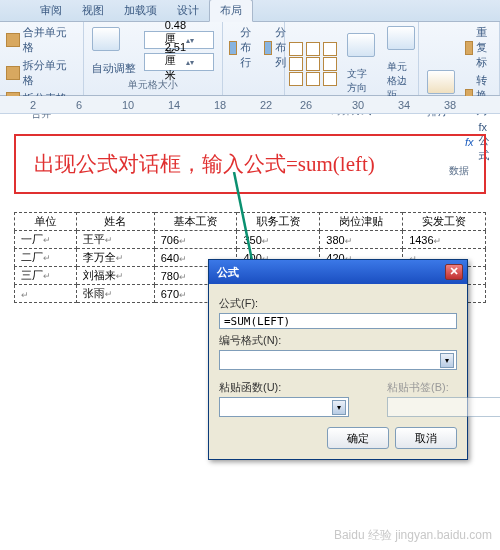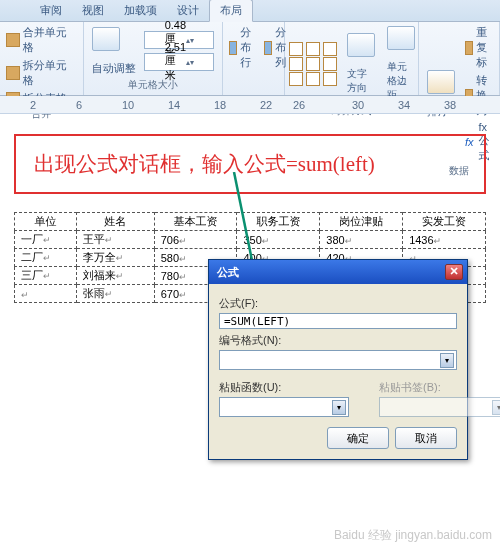--- a/index.html
+++ b/index.html
@@ -26,21 +26,21 @@
 .tbl tr:first-child td{text-align:center}
 .enter{font-size:9px;color:#888}
 .dlg{position:absolute;left:208px;top:259px;width:260px;border:1px solid #0a3a7a;box-shadow:2px 2px 5px rgba(0,0,0,.4);background:#ece9d8}
 .dlg-title{height:24px;background:linear-gradient(#3b78e7,#1a4ec0);color:#fff;display:flex;align-items:center;justify-content:space-between;padding:0 4px 0 8px;font-weight:bold}
 .dlg-close{width:18px;height:16px;background:linear-gradient(#f08080,#c03030);border:1px solid #803030;color:#fff;text-align:center;line-height:13px;font-size:10px;border-radius:2px}
 .dlg-body{padding:8px 10px 10px}
 .fld-lbl{margin:4px 0 2px;color:#333}
 .fld-in{width:100%;height:16px;border:1px solid #7f9db9;background:#fff;padding:0 4px;font-family:monospace;font-size:11px}
 .fld-sel{width:130px;height:20px;border:1px solid #7f9db9;background:#fff;display:flex;align-items:center;justify-content:flex-end;padding:0 2px}
 .sel-btn{width:14px;height:15px;background:linear-gradient(#eaf0f8,#b8cce4);border:1px solid #7f9db9;text-align:center;font-size:8px;line-height:13px}
-.paste-row{display:flex;gap:30px;margin-top:6px}
+.paste-row{display:flex;gap:38px;margin-top:6px}
 .dlg-btns{display:flex;justify-content:flex-end;gap:6px;margin-top:10px}
 .dlg-btn{width:62px;height:22px;border:1px solid #7f9db9;background:linear-gradient(#fff,#e4e8ee);border-radius:3px;text-align:center;line-height:20px;cursor:pointer}
 .arrow{position:absolute;left:228px;top:172px;pointer-events:none}
 .red-box{position:absolute;left:232px;top:274px;width:62px;height:32px;border:2px solid #e03030;pointer-events:none}
 .watermark{position:absolute;right:8px;bottom:6px;color:#c8c8c8;font-size:12px;}
 .disabled{color:#9a9a9a}
 </style>
 </head>
 <body>
 
@@ -151,21 +151,21 @@
   </div>
 </div>
 
 <div class="ruler">
   <span style="left:30px">2</span>
     <span style="left:76px">6</span>
     <span style="left:122px">10</span>
     <span style="left:168px">14</span>
     <span style="left:214px">18</span>
     <span style="left:260px">22</span>
-    <span style="left:293px">26</span>
+    <span style="left:300px">26</span>
     <span style="left:352px">30</span>
     <span style="left:398px">34</span>
     <span style="left:444px">38</span>
 </div>
 
 <div class="doc">
   <div class="callout">出现公式对话框，输入公式=sum(left)</div>
 
   <table class="tbl">
     <tbody>
@@ -181,21 +181,21 @@
           <td><span>一厂</span><span class="enter">↵</span></td>
           <td><span>王平</span><span class="enter">↵</span></td>
           <td><span>706</span><span class="enter">↵</span></td>
           <td><span>350</span><span class="enter">↵</span></td>
           <td><span>380</span><span class="enter">↵</span></td>
           <td><span>1436</span><span class="enter">↵</span></td>
         </tr>
     <tr>
           <td><span>二厂</span><span class="enter">↵</span></td>
           <td><span>李万全</span><span class="enter">↵</span></td>
-          <td><span>580</span><span class="enter">↵</span></td>
+          <td><span>640</span><span class="enter">↵</span></td>
           <td><span>400</span><span class="enter">↵</span></td>
           <td><span>420</span><span class="enter">↵</span></td>
           <td><span></span><span class="enter">↵</span></td>
         </tr>
     <tr>
           <td><span>三厂</span><span class="enter">↵</span></td>
           <td><span>刘福来</span><span class="enter">↵</span></td>
           <td><span>780</span><span class="enter">↵</span></td>
           <td><span>380</span><span class="enter">↵</span></td>
           <td><span>500</span><span class="enter">↵</span></td>

